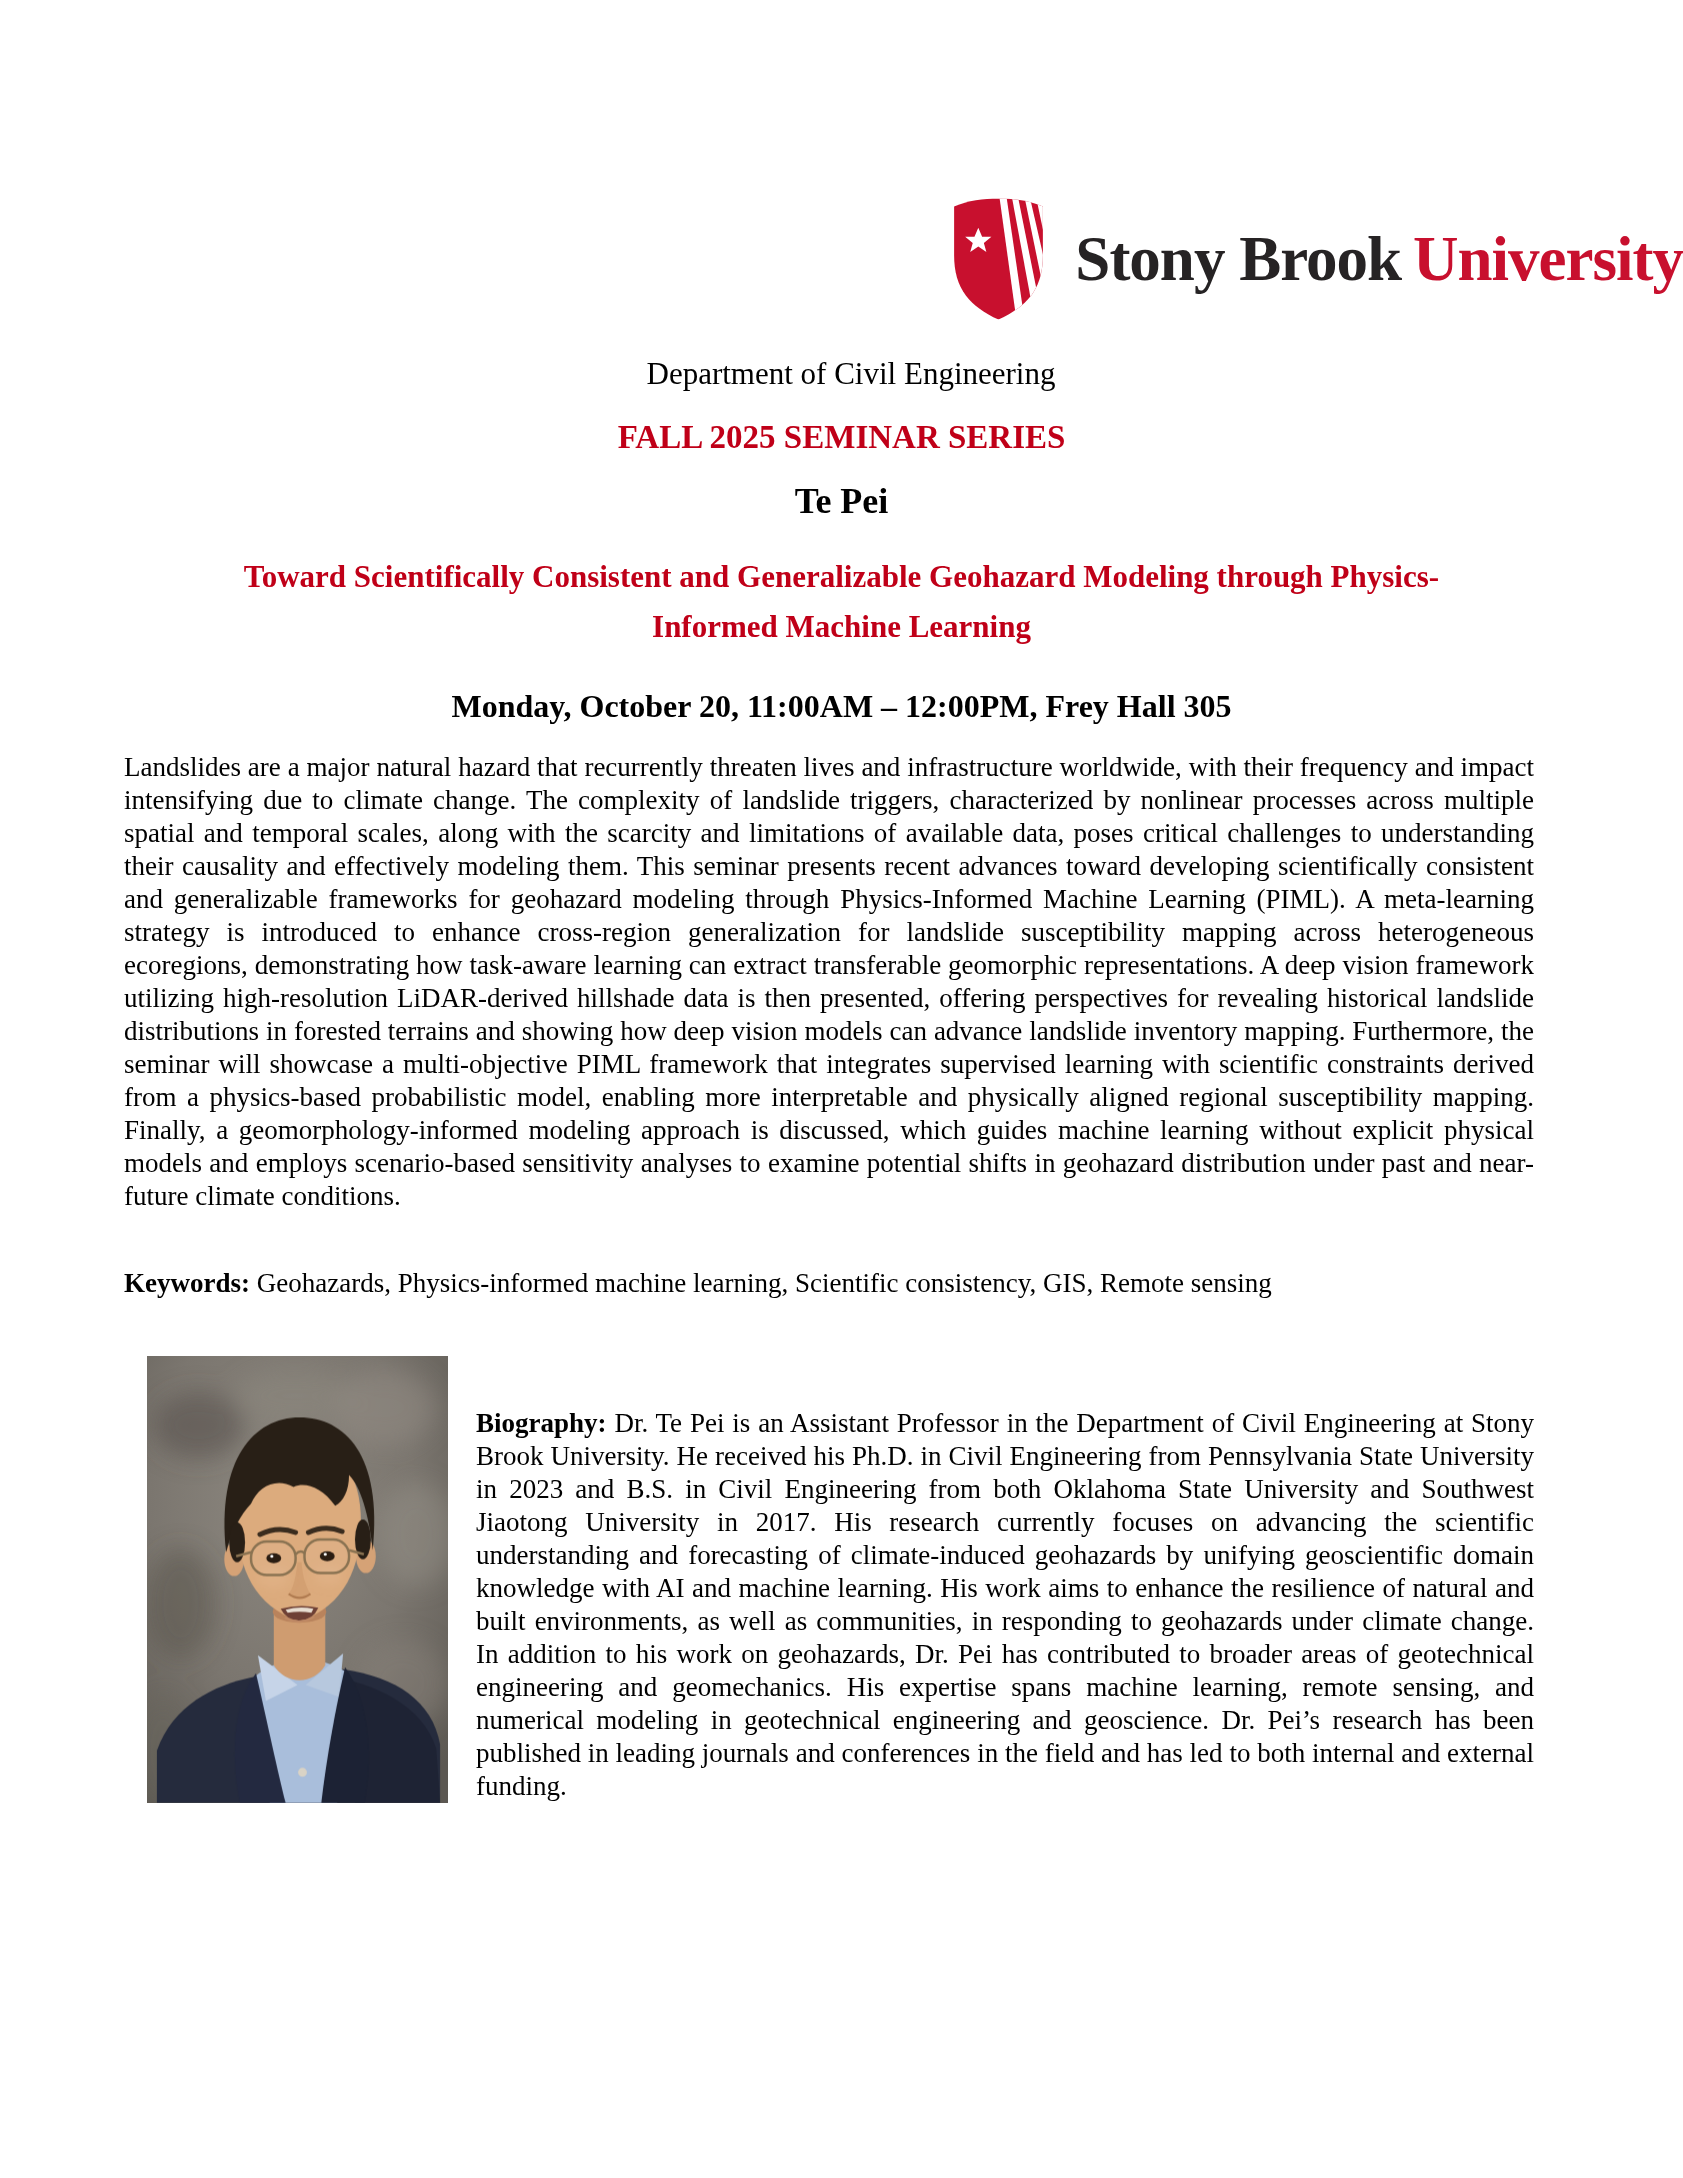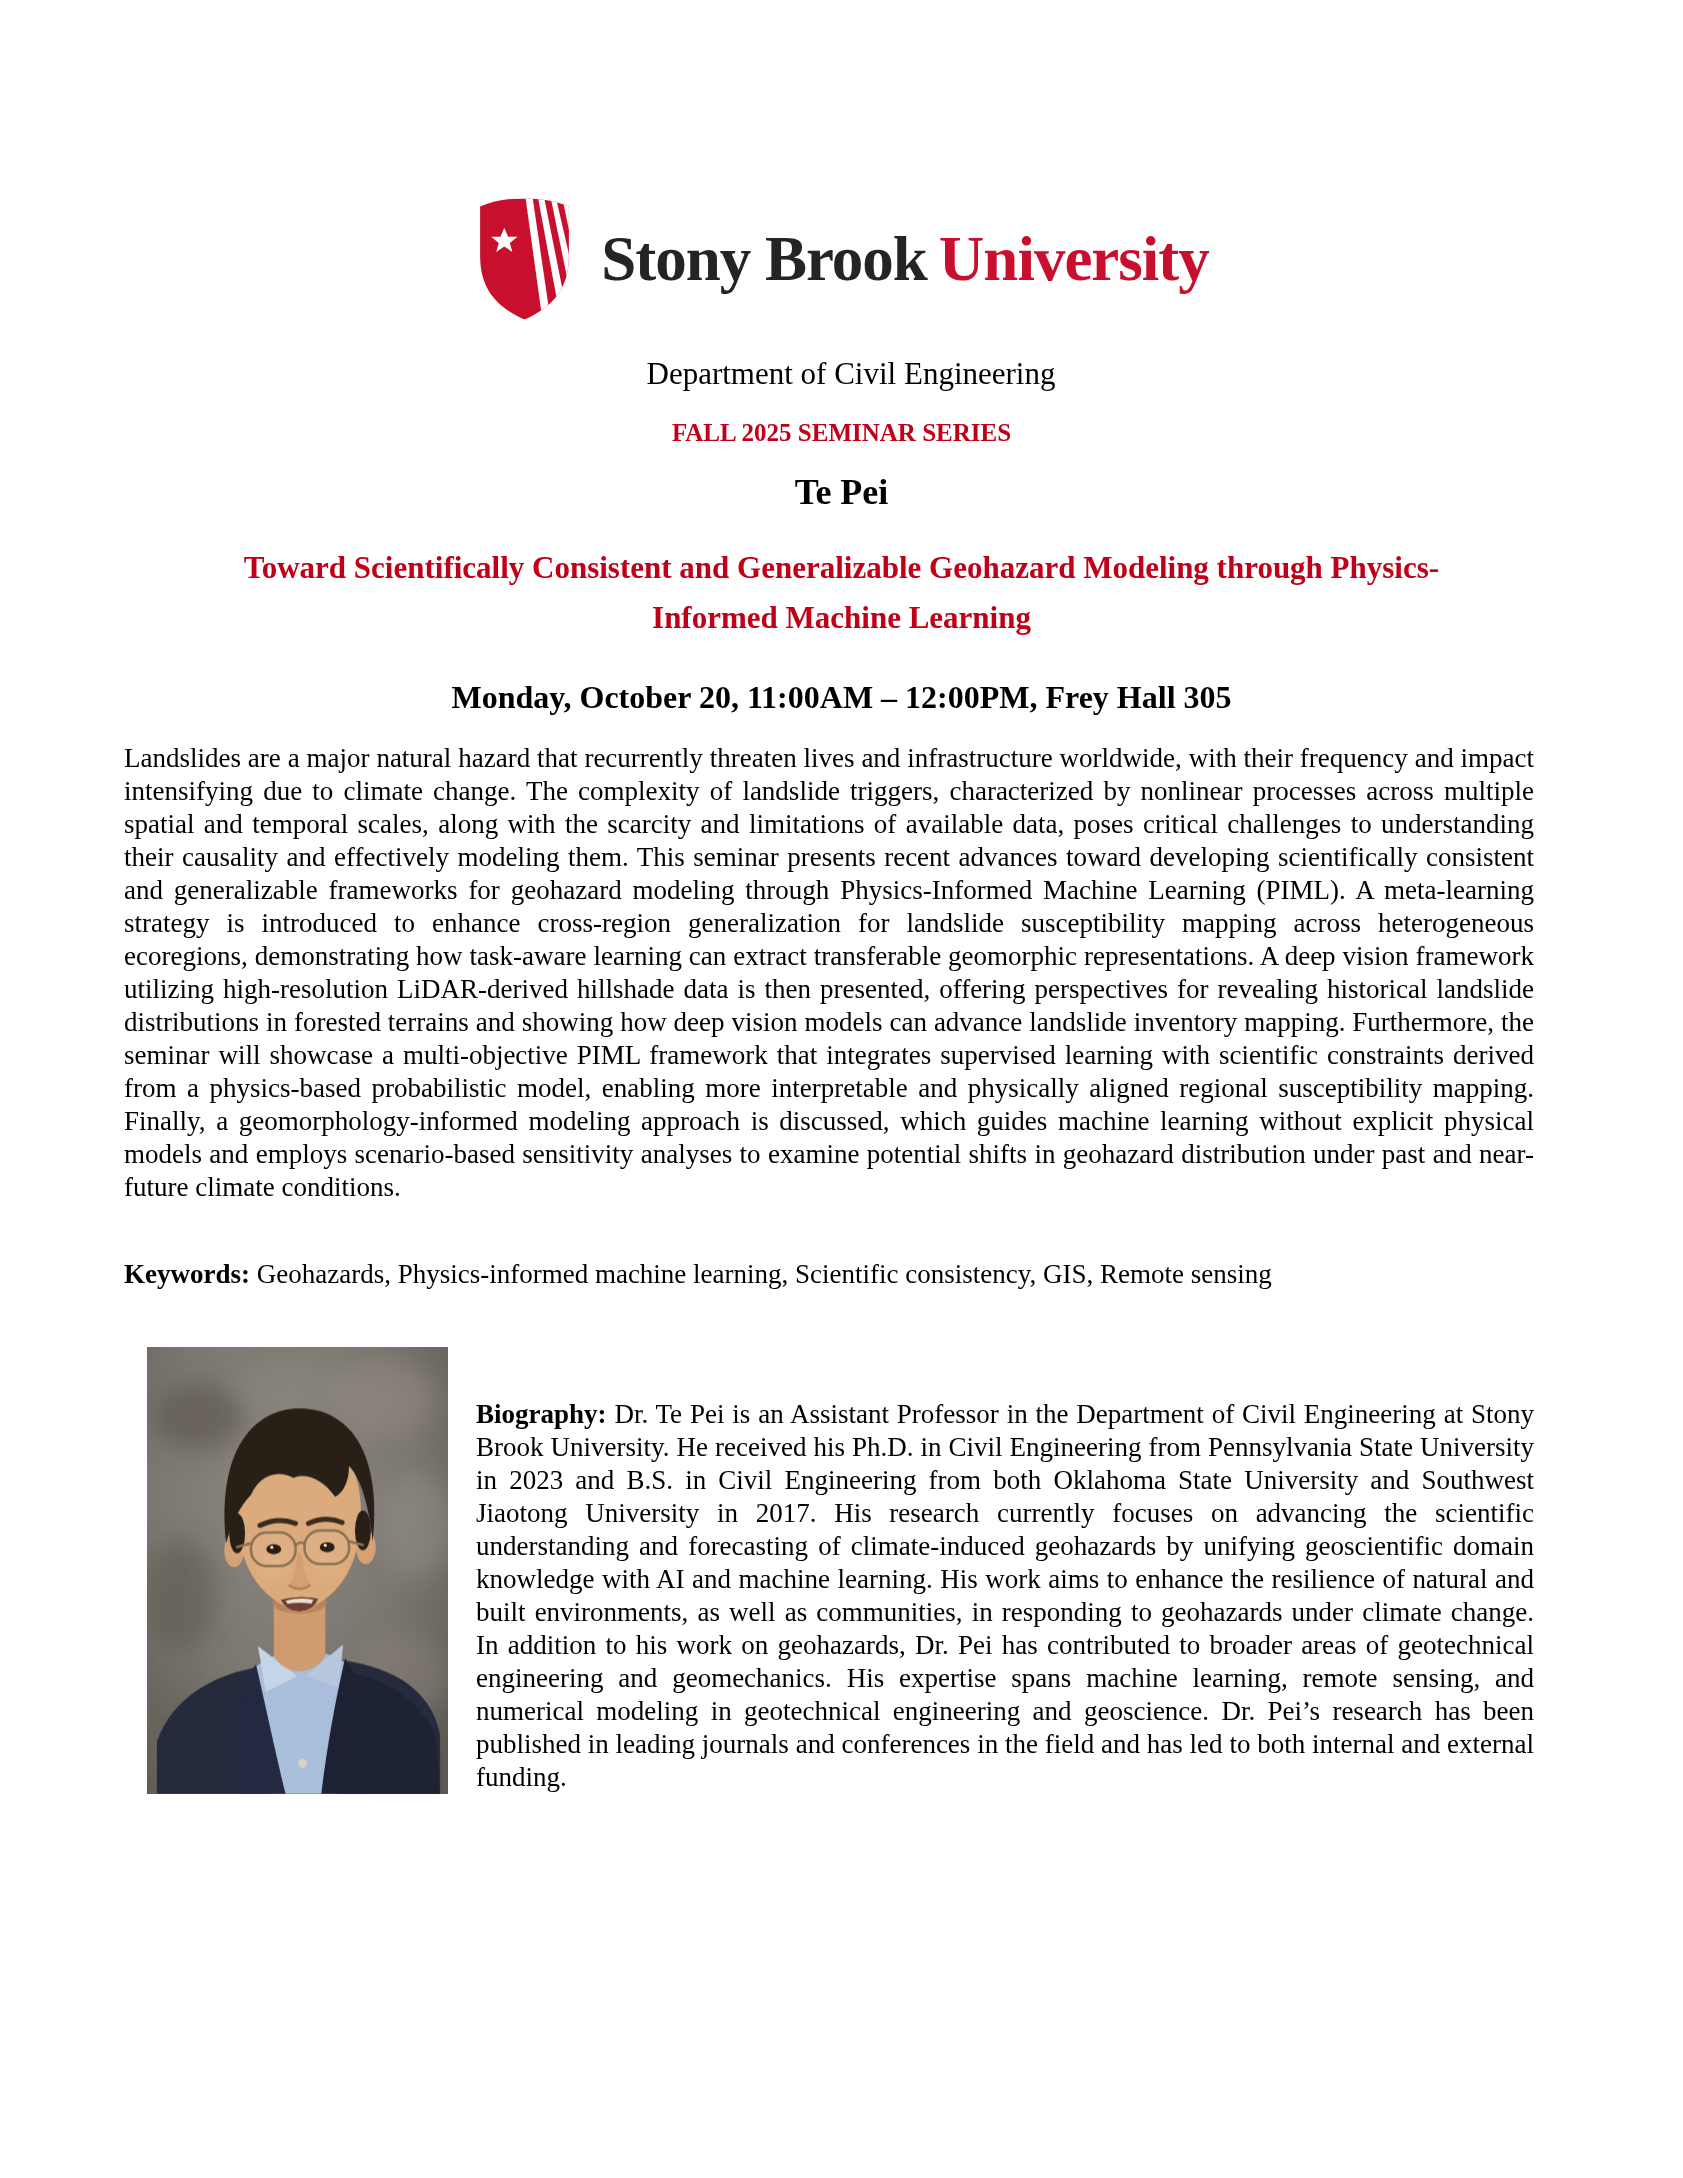--- a/index.html
+++ b/index.html
@@ -13,36 +13,36 @@
     height: 2178px;
     background: #ffffff;
     font-family: "Liberation Serif", "DejaVu Serif", serif;
     color: #000000;
     overflow: hidden;
   }
   
   .logo-row {
     margin-top: 196px;
     display: flex;
-    justify-content: center;
+    justify-content: flex-end;
     align-items: center;
     gap: 26px;
   }
   .shield { width: 101px; height: 126px; display: block; }
   .wordmark {
     font-weight: bold;
     font-size: 63px;
     letter-spacing: -1px;
     color: #262324;
     white-space: nowrap;
   }
   .wordmark .uni { color: var(--logo_red, #C8102E); margin-left: 12px; }
   
   .line-dept   { margin-top: 34px; text-align: center; font-size: 31px; margin-left: 19px; }
-  .line-series { margin-top: 27px; text-align: center; font-size: 25px; font-weight: bold; color: var(--heading_red, #C00018); }
+  .line-series { margin-top: 27px; text-align: center; font-size: 33px; font-weight: bold; color: var(--heading_red, #C00018); }
   .line-speaker{ margin-top: 24px; text-align: center; font-size: 36px; font-weight: bold; }
   .line-speaker-title { margin-top: 51px; text-align: center; font-size: 31px; }
   .line-talk-title {
     margin: 30px auto 0 auto;
     max-width: 1317px;
     text-align: center;
     font-size: 31px;
     font-weight: bold;
     line-height: 50px;
     color: var(--heading_red, #C00018);

